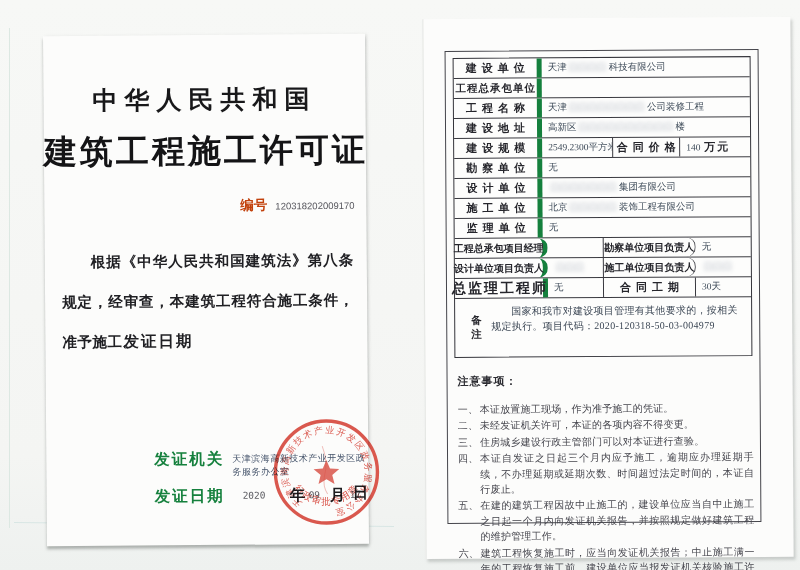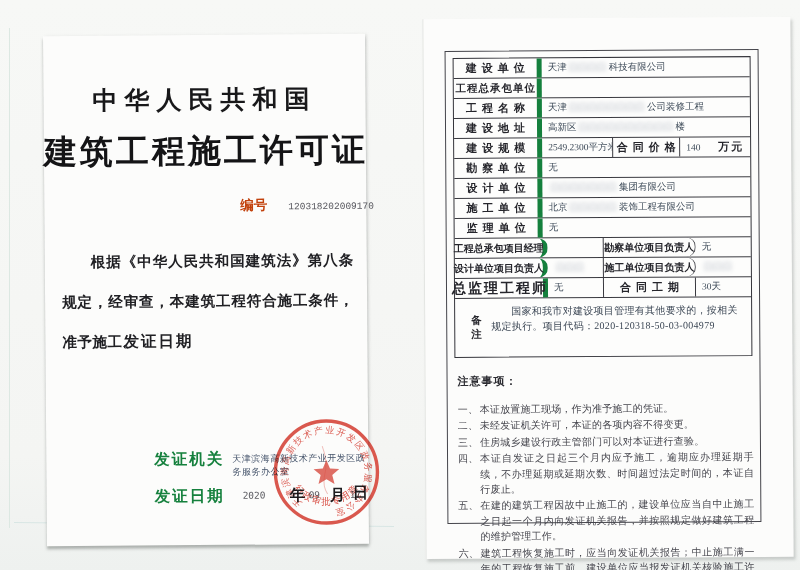--- a/index.html
+++ b/index.html
@@ -13,21 +13,21 @@
   
   .page-left { position:absolute; left:45px; top:35px; width:322px; height:510px;
     background:#fcfcfb; transform:rotate(-0.45deg);
     box-shadow:0 3px 3px rgba(110,115,112,.5), 2px 0 3px rgba(150,150,150,.15); }
   .lp-title1 { position:absolute; top:48px; left:0; width:100%; text-align:center;
     font-size:25px; font-weight:900; letter-spacing:7px; color:#18181a; white-space:nowrap; }
   .lp-title2 { position:absolute; top:94px; left:0; width:100%; text-align:center;
     font-size:33px; font-weight:900; letter-spacing:3px; color:#141416; white-space:nowrap; }
   .lp-no-row { position:absolute; top:161px; left:196px; white-space:nowrap; }
   .lp-no-label { font-size:13.5px; font-weight:700; color:#c2410c; }
-  .lp-no-value { font-family:Liberation Mono, monospace; font-size:9.5px; color:#55555c; margin-left:17px; }
+  .lp-no-value { font-family:Liberation Sans, sans-serif; font-size:9.5px; color:#55555c; margin-left:4px; }
   .lp-para { position:absolute; top:206px; left:17px; width:292px;
     font-size:14.5px; font-weight:700; color:#202024; line-height:40px; text-indent:2em;
     letter-spacing:.5px; text-align:justify; }
   .lp-issue { position:absolute; top:296px; left:78px; font-size:15.5px; font-weight:700;
     letter-spacing:2px; color:#202024; }
   .lp-auth-label, .lp-date-label { position:absolute; left:108px; font-size:15.5px;
     font-weight:700; letter-spacing:2px; color:#15803d; }
   .lp-auth-label { top:414px; }
   .lp-auth-value { position:absolute; top:418px; left:186px; width:138px;
     font-size:9px; line-height:13px; color:#44536a; letter-spacing:.5px; }
@@ -57,21 +57,21 @@
   .tl { justify-content:center; border-right:5px solid #15803d; font-size:11px; font-weight:700;
     letter-spacing:5px; color:#26262c; text-indent:5px; white-space:nowrap; }
   .tl.sp1 { letter-spacing:1px; text-indent:1px; font-size:10.5px; }
   .tl.sp2 { letter-spacing:2px; text-indent:2px; font-size:14px; }
   .tl.long { letter-spacing:0; text-indent:0; font-size:10px;border-radius:9px; }
   .tv { flex:1; padding-left:6px; font-size:9.5px; color:#3d4a58; white-space:nowrap; overflow:hidden; }
   .w-label { width:88px; } .w-v1 { width:73px; border-right:1px solid #3a3a40; }
   .w-l2 { width:67px; border-right:1px solid #3a3a40; }
   .w-labelB { width:93px; } .w-v1B { width:53px; border-right:1px solid #3a3a40; }
   .w-l2B { width:92px; border-right:1px solid #3a3a40; }
-  .unit { margin-left:auto; padding-right:6px; font-size:11px; font-weight:700; color:#26262c; letter-spacing:2px;text-align:center; }
+  .unit { margin-left:auto; padding-right:20px; font-size:11px; font-weight:700; color:#26262c; letter-spacing:2px;text-align:center; }
   .rx { filter:blur(2px); opacity:.5; color:#51607a; margin:0 2px; }
   .remark .tlr { width:36px; justify-content:center; font-size:10.5px; font-weight:700;
     color:#26262c; align-items:center; display:flex;padding-left:16px; }
   .remark-text { flex:1; padding:5px 8px 0 0; font-size:10px; line-height:15px;
     color:#3b4654; text-indent:2em; letter-spacing:.3px; }
 
   .notes-title { position:absolute; left:10px; top:322px; font-size:11px; font-weight:700;
     color:#2c2c32; letter-spacing:1px; }
   .notes { position:absolute; left:10px; top:350px; width:296px; list-style:none; }
   .notes li { position:relative; padding-left:22px; font-size:10px; line-height:15.4px;

